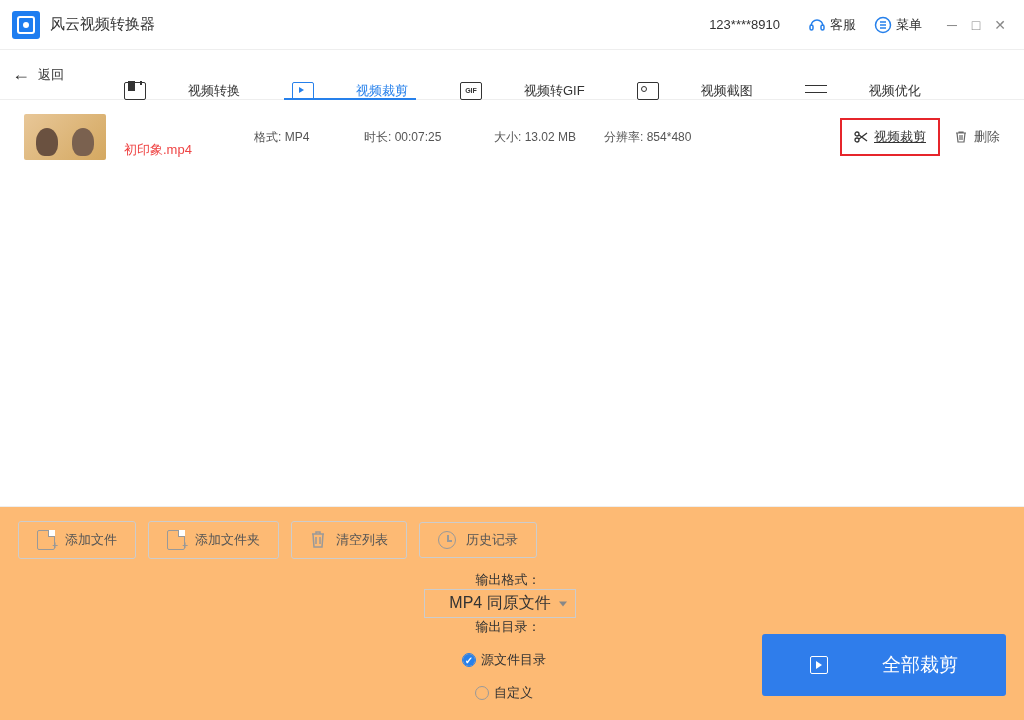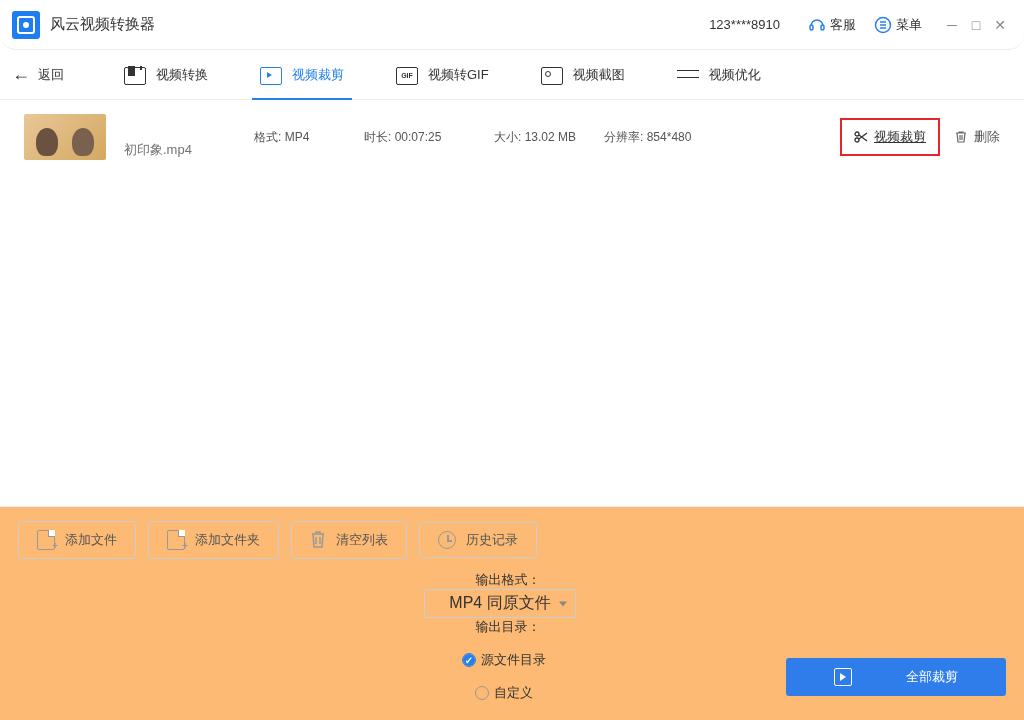--- a/index.html
+++ b/index.html
@@ -1,50 +1,50 @@
 <!DOCTYPE html>
 <html><head>
 <meta charset="utf-8">
 <style>
 * { margin:0; padding:0; box-sizing:border-box; font-family:"Microsoft YaHei","PingFang SC",sans-serif; }
 body { width:1024px; height:720px; background:#fff; overflow:hidden; font-size:13px; color:#333; }
-.titlebar { height:50px; display:flex; align-items:center; padding:0 12px; border-bottom:1px solid #eee;border-radius:16px; }
+.titlebar { height:50px; display:flex; align-items:center; padding:0 12px; border-bottom:1px solid #eee; }
 .logo { width:28px; height:28px; background:#1e7df0; border-radius:3px; position:relative; margin-right:10px; }
 .logo::before { content:""; position:absolute; inset:5px; border:2px solid #fff; border-radius:3px; }
 .logo::after { content:""; position:absolute; top:50%; left:50%; width:6px; height:6px; background:#fff; border-radius:50%; transform:translate(-50%,-50%); }
 .app-title { font-size:15px; color:#333; }
 .title-spacer { flex:1; }
 .account { margin-right:28px; cursor:pointer; }
 .tb-item { display:flex; align-items:center; margin-right:18px; cursor:pointer; color:#333; }
 .tb-icon { width:18px; height:18px; margin-right:4px; display:flex; align-items:center; justify-content:center; }
 .win-ctrl { width:24px; text-align:center; color:#888; cursor:pointer; font-size:14px; }
 .tabs { height:50px; display:flex; align-items:center; padding:0 12px; border-bottom:1px solid #eee; }
 .back { display:flex; align-items:center; margin-right:60px; cursor:pointer; color:#333; }
 .back-arrow { font-size:18px; margin-right:8px; }
-.tab { display:flex; align-items:center; margin-right:52px; cursor:pointer; position:relative; height:50px; }
+.tab { display:flex; align-items:flex-end; margin-right:52px; cursor:pointer; position:relative; height:50px;gap:32px; }
 .tab.active { color:#2680eb; }
 .tab.active::after { content:""; position:absolute; left:-8px; right:-8px; bottom:0; height:2px; background:#2680eb; }
 .tab-icon { width:22px; height:20px; margin-right:10px; position:relative; }
 .ticon-box { position:absolute; inset:2px 0 0 0; border:1.5px solid currentColor; border-radius:2px; }
 .ticon-play::before { content:""; position:absolute; left:6px; top:4px; border-left:5px solid currentColor; border-top:3px solid transparent; border-bottom:3px solid transparent; }
 .ticon-marks::before,.ticon-marks::after { content:""; position:absolute; width:2px; height:4px; background:currentColor; top:-2px; }
 .ticon-marks::before { left:3px; } .ticon-marks::after { right:3px; }
 .ticon-gif { font-size:7px; font-weight:bold; display:flex; align-items:center; justify-content:center; position:absolute; inset:2px 0 0 0; border:1.5px solid currentColor; border-radius:2px; }
 .ticon-photo { position:absolute; inset:2px 0 0 0; border:1.5px solid currentColor; border-radius:2px; }
 .ticon-photo::before { content:""; position:absolute; top:3px; left:3px; width:4px; height:4px; border:1px solid currentColor; border-radius:50%; }
 .ticon-sliders { position:absolute; inset:2px 0 0 0; }
 .ticon-sliders::before,.ticon-sliders::after { content:""; position:absolute; left:0; right:0; height:1.5px; background:currentColor; }
 .ticon-sliders::before { top:3px; } .ticon-sliders::after { top:10px; }
 .filelist { padding:0; }
 .filerow { display:flex; align-items:center; padding:14px 24px; }
 .thumb { width:82px; height:46px; background:linear-gradient(135deg,#e8c798 0%,#d4a860 100%); border-radius:2px; margin-right:18px; position:relative; overflow:hidden; }
 .thumb::before { content:""; position:absolute; left:12px; bottom:4px; width:22px; height:28px; background:#6a5140; border-radius:50% 50% 40% 40%; }
 .thumb::after { content:""; position:absolute; right:12px; bottom:4px; width:22px; height:28px; background:#7a614f; border-radius:50% 50% 40% 40%; }
 .fcol { color:#555; font-size:12px; }
-.fname { width:130px; color:#737373; font-size:13px;margin-top:25px; }
+.fname { width:130px; color:#ef4444; font-size:13px;margin-top:25px; }
 .ffmt { width:110px; } .fdur { width:130px; } .fsize { width:110px; } .fres { width:150px; }
 .fspacer { flex:1; }
 .action-crop { display:flex; align-items:center; border:2px solid #e6252b; padding:8px 12px; cursor:pointer; color:#333; margin-right:14px; }
 .action-crop span:last-child { text-decoration:underline; }
 .scissor { margin-right:6px; }
 .action-del { display:flex; align-items:center; cursor:pointer; color:#555; }
 .trash { margin-right:6px; }
 .footer { position:absolute; bottom:0; left:0; right:0; border-top:1px solid #eee; padding:14px 18px 18px; background:#fdba74; }
 .footer-row1 { display:flex; align-items:center; margin-bottom:12px; }
 .fbtn { display:flex; align-items:center; border:1px solid #ccc; border-radius:3px; padding:8px 18px; margin-right:12px; cursor:pointer; color:#555; font-size:13px; }
@@ -56,21 +56,21 @@
 .fbtn-icon.clock::before { content:""; position:absolute; left:50%; top:50%; width:5px; height:1.5px; background:#999; transform-origin:left; }
 .fbtn-icon.clock::after { content:""; position:absolute; left:50%; top:50%; width:1.5px; height:5px; background:#999; transform:translateY(-100%); }
 .footer-row2 { display:flex; align-items:center; font-size:13px; color:#333;flex-direction:column; }
 .flabel { margin-right:8px; }
 .select { border:1px solid #ccc; padding:3px 24px 3px 24px; position:relative; cursor:pointer; margin-right:24px; font-size:16px; min-width:120px; }
 .select::after { content:""; position:absolute; right:8px; top:50%; border-left:4px solid transparent; border-right:4px solid transparent; border-top:5px solid #888; transform:translateY(-50%); }
 .radio { display:flex; align-items:center; margin-right:16px; cursor:pointer;margin-top:15px; }
 .radio-dot { width:14px; height:14px; border:1.5px solid #999; border-radius:50%; margin-right:5px; position:relative; }
 .radio.checked .radio-dot { border-color:#2680eb; }
 .radio.checked .radio-dot::after { content:"✓"; position:absolute; inset:0; display:flex; align-items:center; justify-content:center; font-size:10px; color:#2680eb; font-weight:bold; background:#2680eb; border-radius:50%; color:#fff; }
-.main-btn { position:absolute; right:18px; bottom:24px; background:#2f7deb; color:#fff; padding:10px 48px; border-radius:3px; cursor:pointer; display:flex; align-items:center; font-size:13px;gap:44px; }
+.main-btn { position:absolute; right:18px; bottom:24px; background:#2f7deb; color:#fff; padding:18px 48px; border-radius:3px; cursor:pointer; display:flex; align-items:center; font-size:19px;gap:44px; }
 .main-btn-icon { width:18px; height:18px; border:1.5px solid #fff; border-radius:2px; margin-right:10px; position:relative; }
 .main-btn-icon::before { content:""; position:absolute; left:5px; top:4px; border-left:6px solid #fff; border-top:4px solid transparent; border-bottom:4px solid transparent; }
 svg { display:block; }
 </style>
 </head>
 <body>
 
 <div class="titlebar">
   <div class="logo"></div>
   <div class="app-title">风云视频转换器</div>

